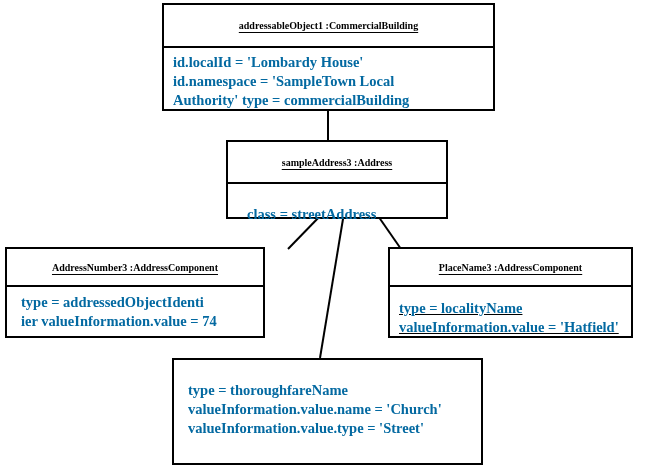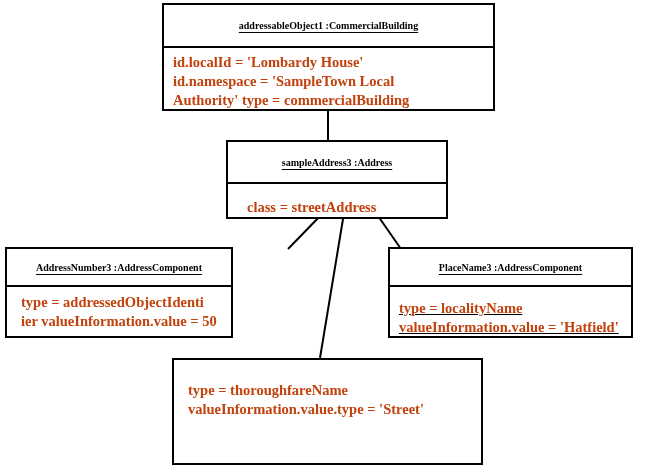--- a/index.html
+++ b/index.html
@@ -42,21 +42,21 @@
   .uml-body {
     box-sizing: border-box;
     padding: 5px 0 4px 9px;
     color: #000000;
   }
   .attr-line {
     font-weight: bold;
     font-size: 14.5px;
     line-height: 19px;
     white-space: nowrap;
-    color: #c2410c;
+    color: #0369a1;
   }
   svg.links {
     position: absolute;
     left: 0;
     top: 0;
     width: 657px;
     height: 468px;
     z-index: 1;
   }
   svg.links line {
@@ -84,45 +84,46 @@
       <div class="attr-line">id.localId = 'Lombardy House'</div>
       <div class="attr-line">id.namespace = 'SampleTown Local</div>
       <div class="attr-line">Authority' type = commercialBuilding</div>
     </div>
   </div>
 
   <div class="uml-box" style="left:226px; top:140px; width:222px; height:79px;">
     <div class="uml-head" style="height:42px;">
       <span class="uml-head-text">sampleAddress3 :Address</span>
     </div>
-    <div class="uml-body" style="padding-left:19px; padding-top:14px;">
+    <div class="uml-body" style="padding-left:19px; padding-top:21px;">
       <div class="attr-line">class = streetAddress</div>
     </div>
   </div>
 
-  <div class="uml-box" style="left:5px; top:247px; width:228px; height:91px;">
+  <div class="uml-box" style="left:5px; top:247px; width:260px; height:91px;">
     <div class="uml-head" style="height:38px;">
       <span class="uml-head-text">AddressNumber3 :AddressComponent</span>
     </div>
     <div class="uml-body" style="padding-left:14px; padding-top:6px;">
       <div class="attr-line">type = addressedObjectIdenti</div>
-      <div class="attr-line">ier valueInformation.value = 50</div>
+      <div class="attr-line">ier valueInformation.value = 74</div>
     </div>
   </div>
 
   <div class="uml-box" style="left:388px; top:247px; width:245px; height:91px;">
     <div class="uml-head" style="height:38px;">
       <span class="uml-head-text">PlaceName3 :AddressComponent</span>
     </div>
     <div class="uml-body" style="padding-left:9px; padding-top:12px;text-decoration:underline;">
       <div class="attr-line">type = localityName</div>
       <div class="attr-line">valueInformation.value = 'Hatfield'</div>
     </div>
   </div>
 
   <div class="uml-box" style="left:172px; top:358px; width:311px; height:107px;">
     <div class="uml-body" style="padding-left:14px; padding-top:5px;margin-top:16px;">
       <div class="attr-line">type = thoroughfareName</div>
+      <div class="attr-line">valueInformation.value.name = 'Church'</div>
       <div class="attr-line">valueInformation.value.type = 'Street'</div>
     </div>
   </div>
 
 </div>
 
 </body></html>

